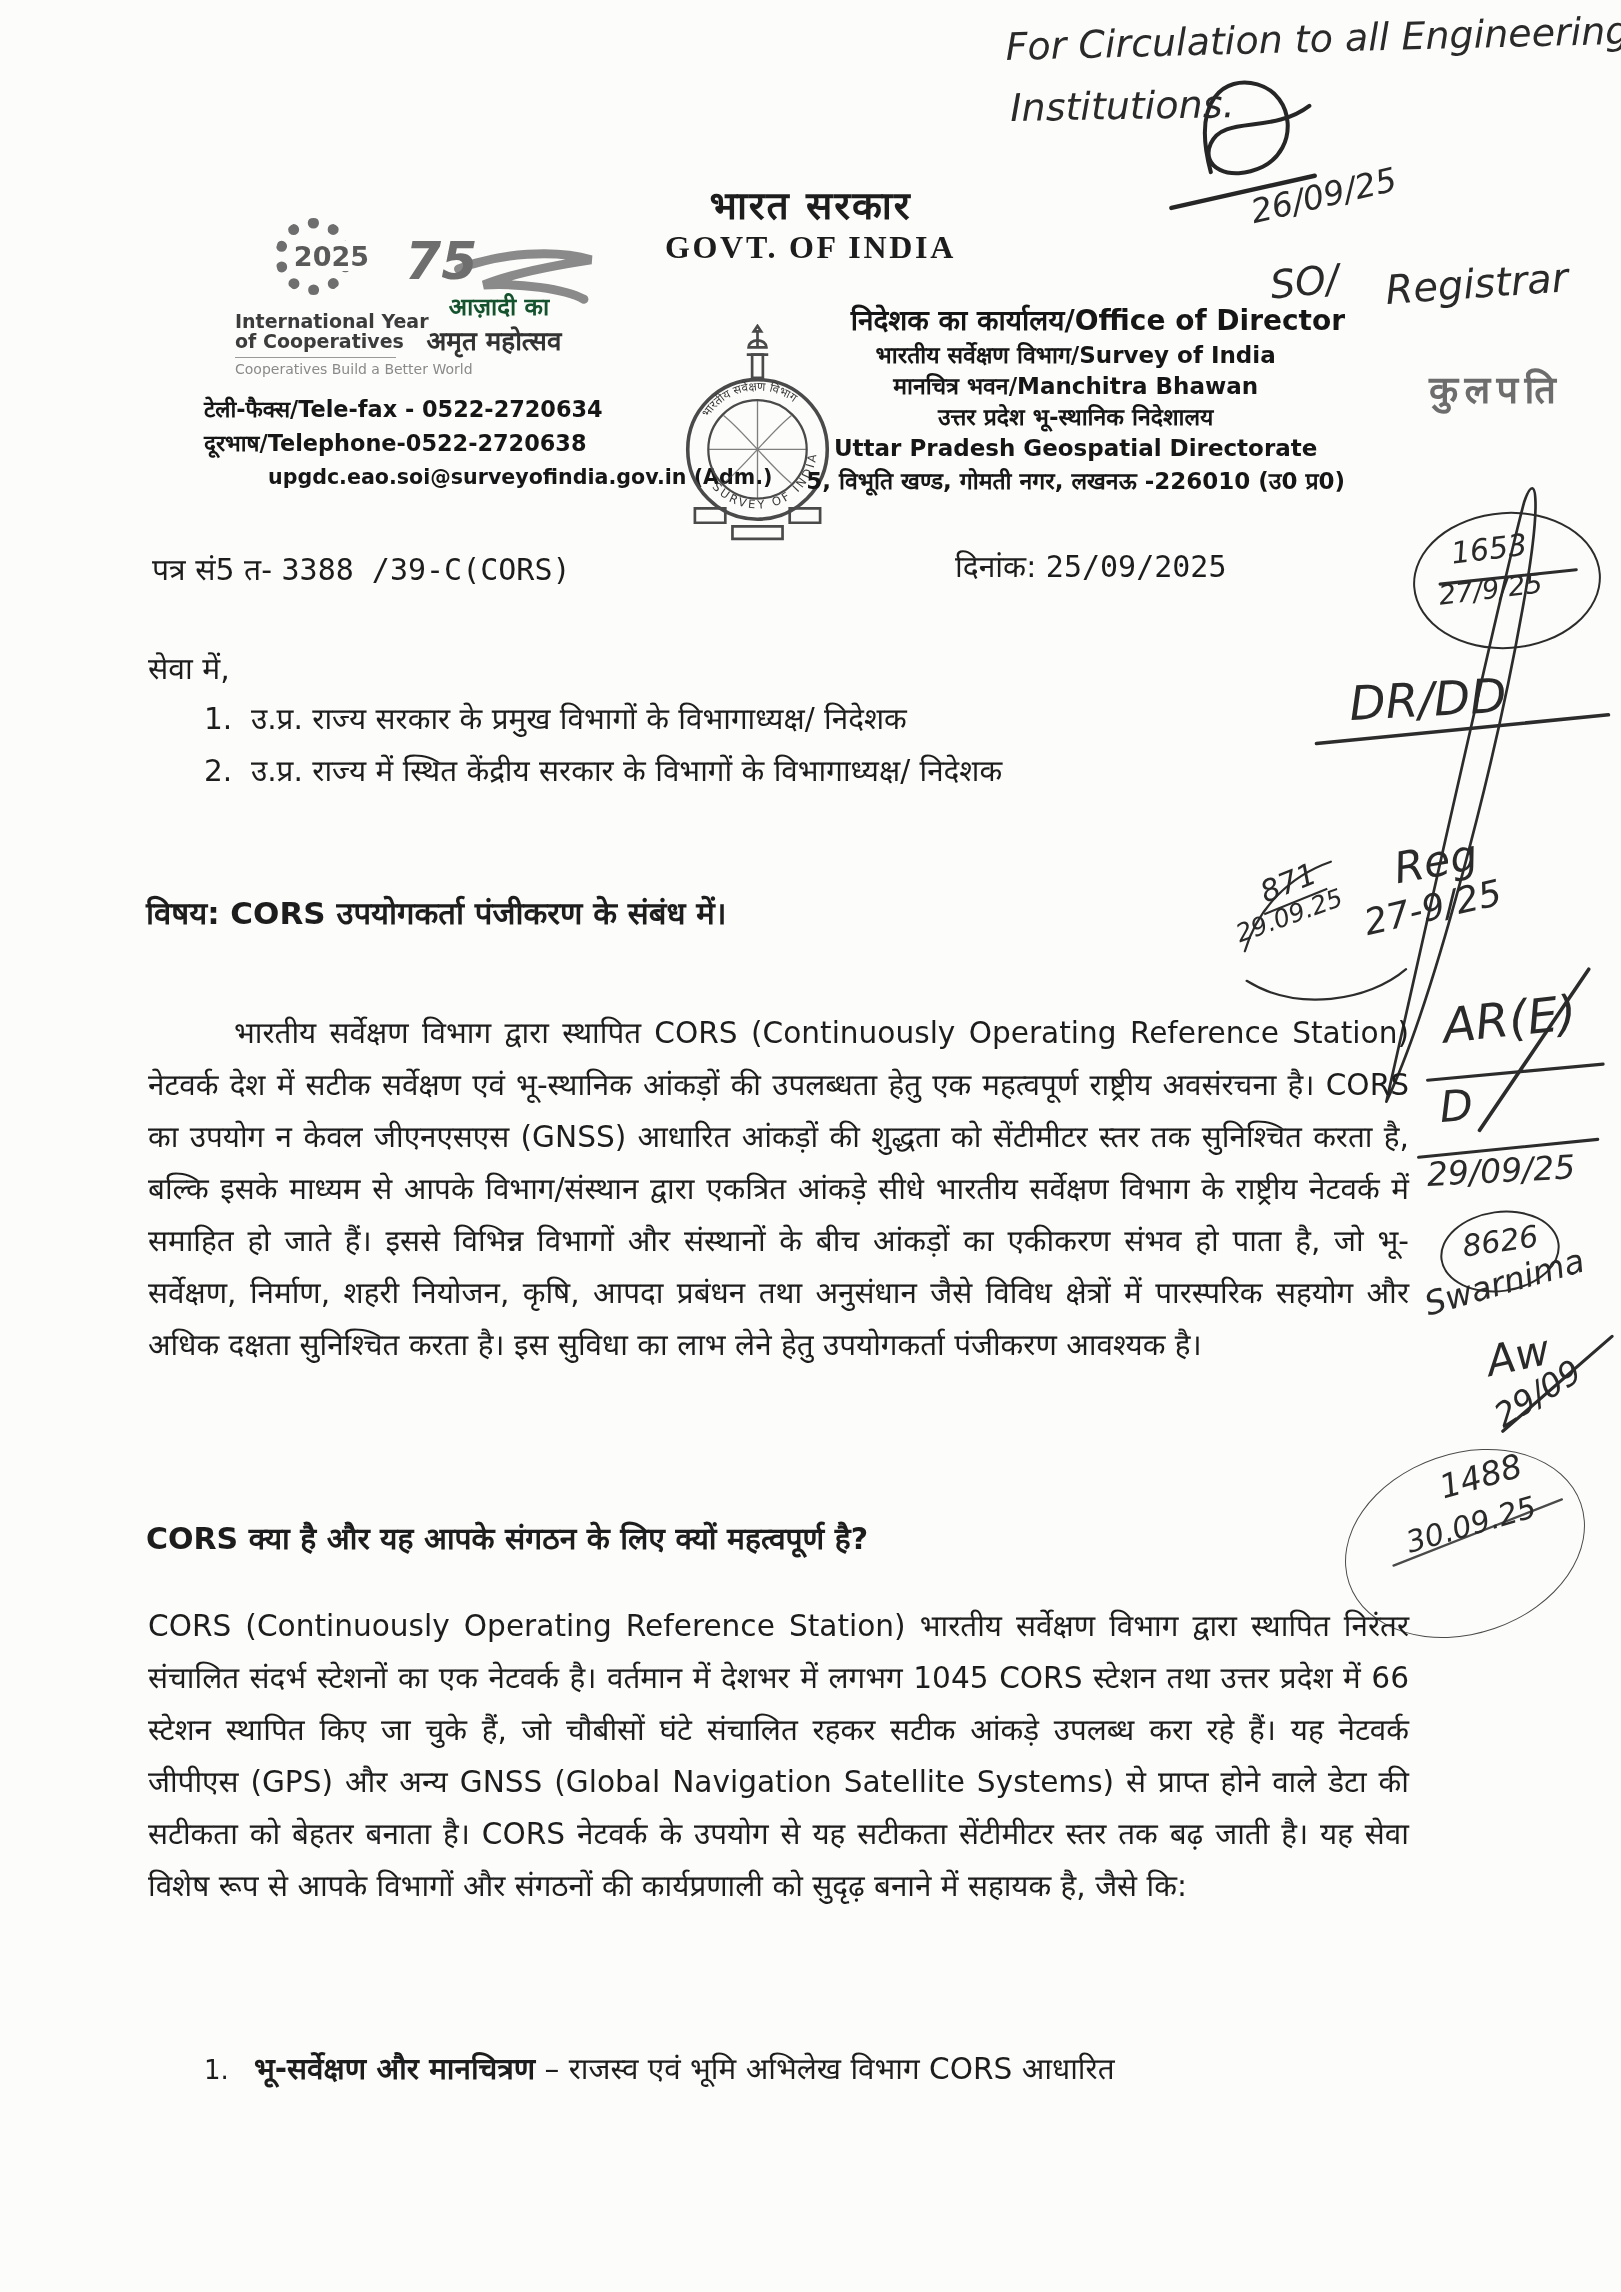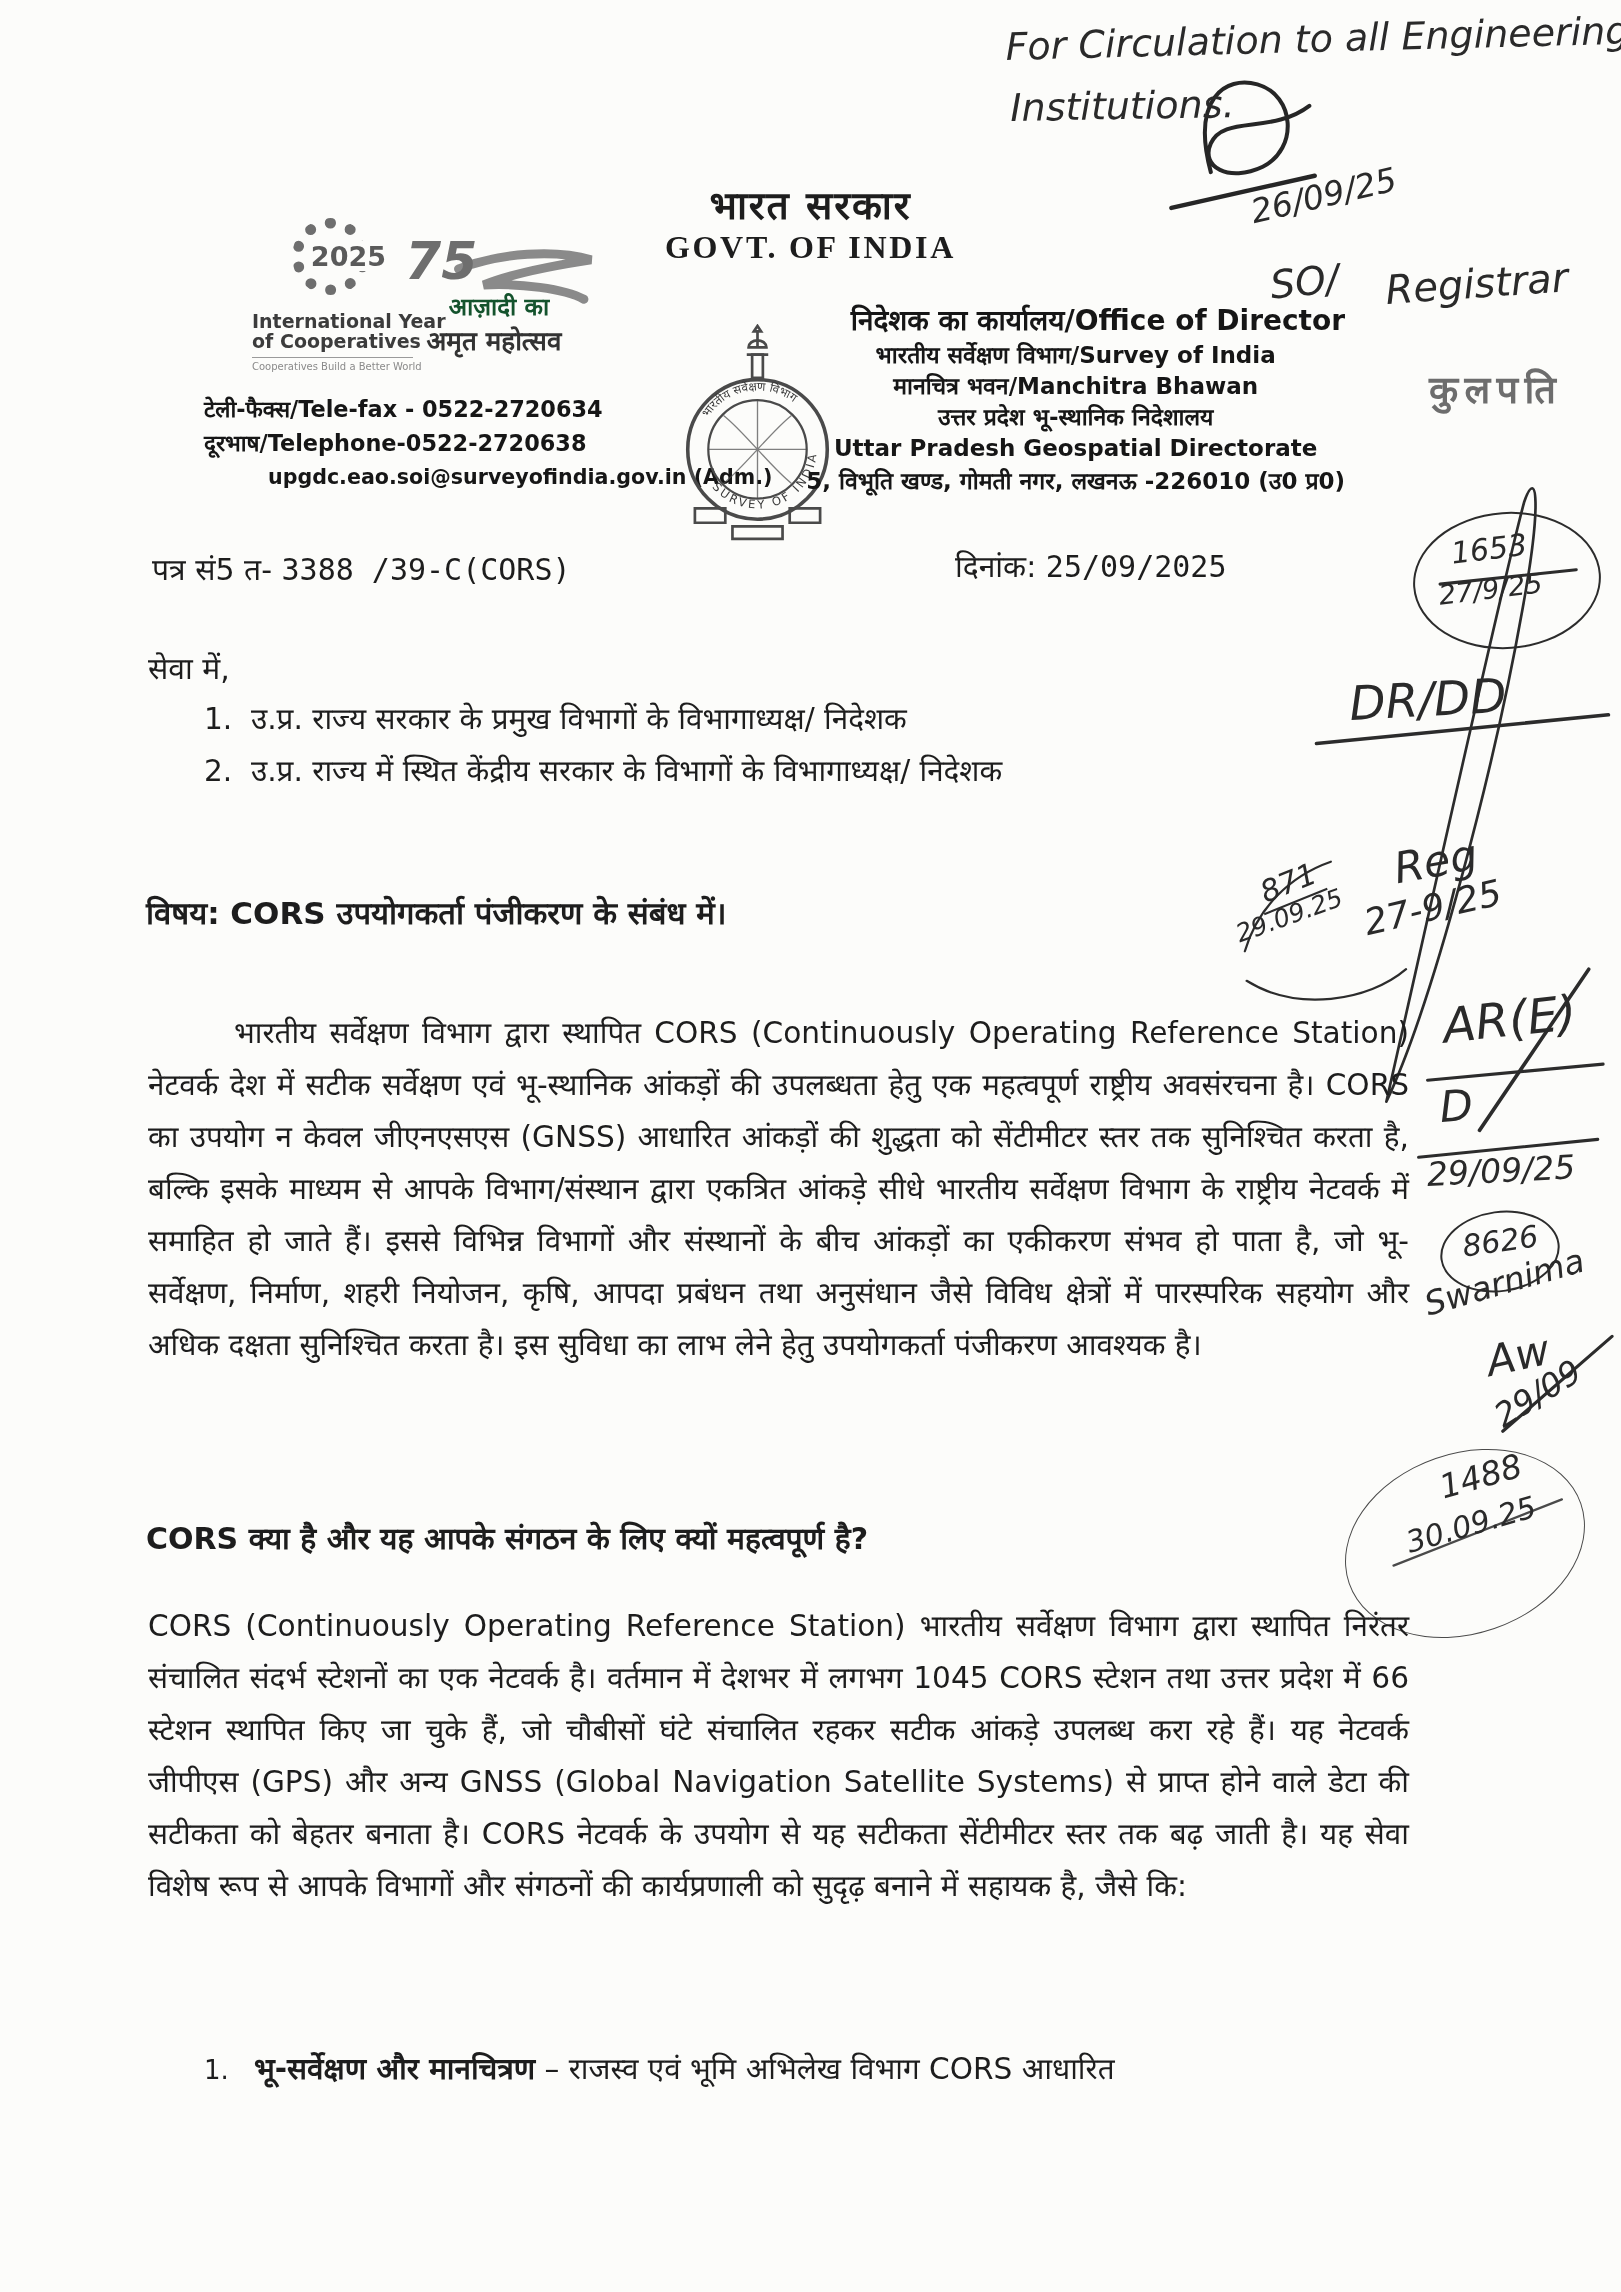--- a/index.html
+++ b/index.html
@@ -9,28 +9,28 @@
     margin:0 auto;
     background:#fcfcfa;
     overflow:hidden;
     font-family:"DejaVu Sans","Liberation Sans",sans-serif;
     color:#1d1d1d;
   }
   .abs{position:absolute;}
   
   .govt-hi{left:0;right:0;top:177px;text-align:center;font-size:39px;font-weight:bold;letter-spacing:1.8px;}
   .govt-en{left:0;right:0;top:229px;text-align:center;font-size:32px;font-weight:bold;font-family:"Liberation Serif",serif;letter-spacing:2.7px;}
-  .iyc{left:252px;top:218px;width:161px;text-align:center;color:#555;}
+  .iyc{left:235px;top:218px;width:161px;text-align:center;color:#555;}
   .iyc-ring{position:relative;width:82px;height:82px;margin:0 auto;}
   .iyc-circle{width:77px;height:77px;border:11.6px dotted #6e6e6e;border-radius:50%;box-sizing:border-box;}
   .iyc-notch{position:absolute;right:-7.2px;top:23px;width:27px;height:30px;background:#fcfcfa;}
   .iyc-year{position:absolute;right:-12.5px;top:23px;font-size:27px;font-weight:bold;color:#5a5a5a;}
   .iyc-l1{margin-top:10.7px;font-size:19px;font-weight:bold;color:#3c3c3c;line-height:20.6px;white-space:nowrap;}
   .iyc-l2{font-size:19px;font-weight:bold;color:#3c3c3c;line-height:20.6px;white-space:nowrap;}
-  .iyc-tag{margin-top:5.4px;font-size:10px;color:#8a8a8a;white-space:nowrap;border-top:1.8px solid #9a9a9a;padding-top:2.7px;}
+  .iyc-tag{margin-top:5.4px;font-size:14px;color:#8a8a8a;white-space:nowrap;border-top:1.8px solid #9a9a9a;padding-top:2.7px;}
   .azadi{left:405px;top:235px;width:188px;color:#4c4c4c;}
   .azadi-75{font-size:52px;font-weight:bold;font-style:italic;color:#6e6e6e;line-height:52px;}
   .azadi-l1{font-size:24px;font-weight:bold;color:#14532d;margin-top:1.8px;text-align:center;}
   .azadi-l2{font-size:26px;font-weight:bold;color:#333;margin-left:21.5px;}
   .contact{left:204px;top:392px;font-size:22.4px;font-weight:bold;line-height:34px;color:#161616;}
   .contact .c4{margin-left:64px;font-size:20.6px;}
   .office{right:276px;top:301px;text-align:right;color:#161616;}
   .office .o1{font-size:28px;font-weight:bold;line-height:39px;}
   .office .o2,.office .o3,.office .o4,.office .o5{font-size:23px;font-weight:bold;line-height:31px;text-align:center;}
   .office .o6{font-size:23px;font-weight:bold;line-height:34px;}

